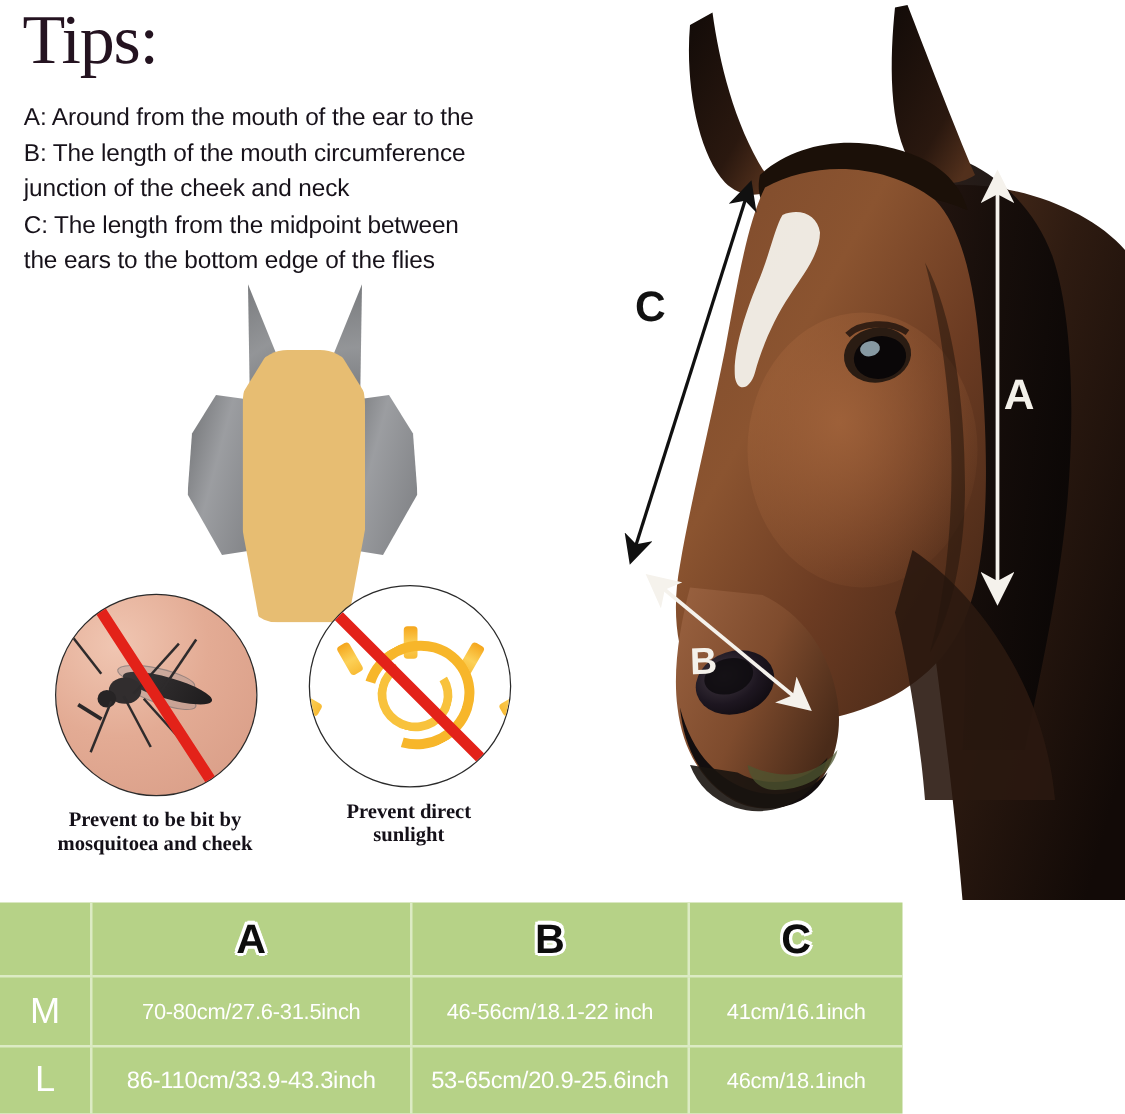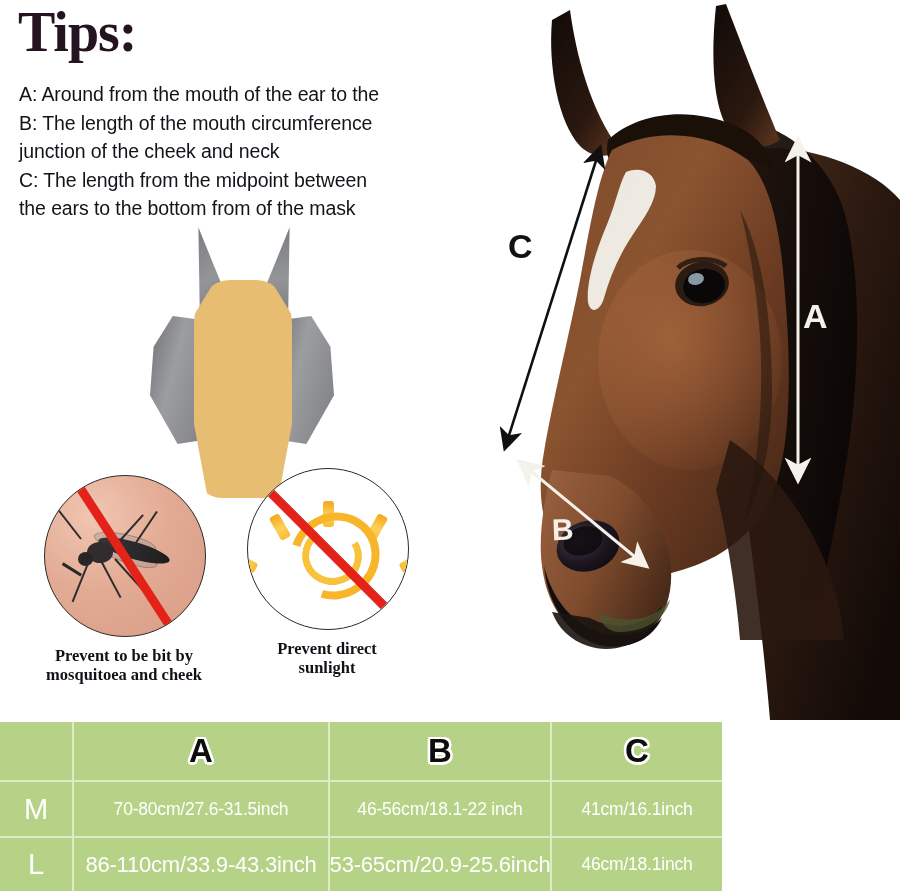--- a/index.html
+++ b/index.html
@@ -15,21 +15,21 @@
     font-family: "Liberation Sans", sans-serif;
     color: #1a1016;
   }
 
   
   #tips-title {
     position: absolute;
     left: 18px;
     top: 4px;
     font-family: "Liberation Serif", serif;
-    font-weight: bold;
+    font-weight: normal;
     font-size: 56px;
     letter-spacing: -1px;
     color: #241320;
     line-height: 1;
   }
   #tips-lines {
     position: absolute;
     left: 19px;
     top: 80px;
     width: 420px;
@@ -311,33 +311,33 @@
     color: #ffffff;
     font-weight: 300;
   }
   .meas-text {
     font-family: "Liberation Sans", sans-serif;
     font-size: 17.5px;
     color: #ffffff;
     white-space: nowrap;
     letter-spacing: -0.2px;
   }
-  .meas-text.small { font-size: 22px; }
+  .meas-text.small { font-size: 19px; }
 </style>
 </head>
 <body>
 
 <div id="tips-title">Tips:</div>
 
 <div id="tips-lines">
   <div>A: Around from the mouth of the ear to the</div>
   <div>B: The length of the mouth circumference</div>
   <div>junction of the cheek and neck</div>
   <div>C: The length from the midpoint between</div>
-  <div>the ears to the bottom from of the mask</div>
+  <div>the ears to the bottom edge of the flies</div>
 </div>
 
 <div id="mask-figure">
   <div class="mask-ear" id="mask-ear-left"></div>
   <div class="mask-ear" id="mask-ear-right"></div>
   <div class="mask-mesh-side" id="mask-mesh-left"></div>
   <div class="mask-mesh-side" id="mask-mesh-right"></div>
   <div id="mask-body"></div>
 </div>
 

